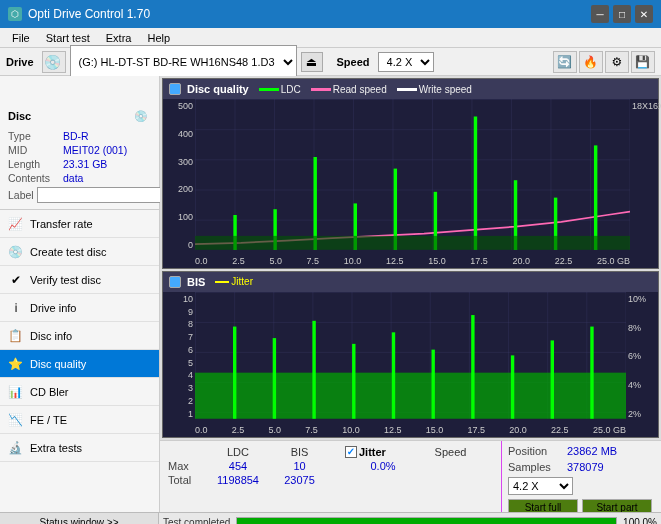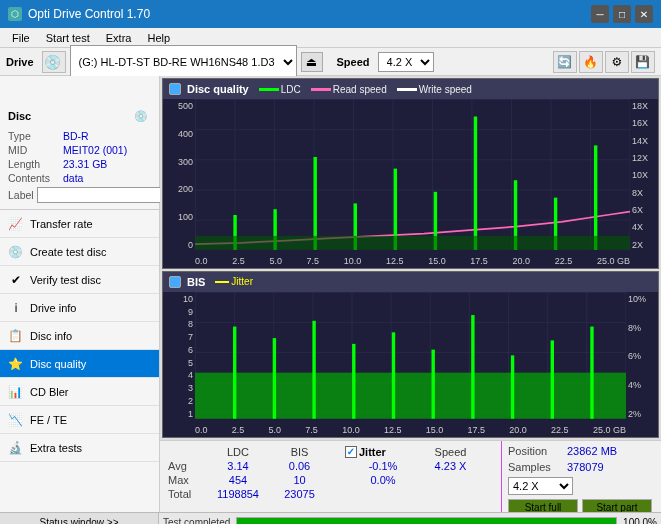--- a/index.html
+++ b/index.html
@@ -482,21 +482,21 @@
                 <span>10.0</span>
                 <span>12.5</span>
                 <span>15.0</span>
                 <span>17.5</span>
                 <span>20.0</span>
                 <span>22.5</span>
                 <span>25.0 GB</span>
             </div>
           </div>
 
-          <div style="width:28px;display:flex;flex-direction:column;justify-content:space-between;padding:2px 2px 18px 2px;color:#ccc;font-size:9px;">
+          <div style="width:28px;display:flex;justify-content:space-between;padding:2px 2px 18px 2px;color:#ccc;font-size:9px;">
             <span>18X</span>
               <span>16X</span>
               <span>14X</span>
               <span>12X</span>
               <span>10X</span>
               <span>8X</span>
               <span>6X</span>
               <span>4X</span>
               <span>2X</span>
           </div>
@@ -589,28 +589,20 @@
                 <div class="checkbox-jitter">
                   <div class="check-box">✓</div>
                   <span>Jitter</span>
                 </div>
               </th>
               <th style="width:55px;text-align:center;color:#333;font-weight:normal;padding:1px 2px;">Speed</th>
             </tr>
           </thead>
           <tbody>
             <tr>
-              <td style="color:#444;padding:1px 2px;">Avg</td>
-              <td style="color:#0000cc;text-align:center;padding:1px 2px;">3.14</td>
-              <td style="color:#0000cc;text-align:center;padding:1px 2px;">0.06</td>
-              <td style="padding:1px 2px;"></td>
-              <td style="color:#0000cc;text-align:center;padding:1px 2px;">-0.1%</td>
-              <td style="color:#0000cc;text-align:center;padding:1px 2px;">4.23 X</td>
-            </tr>
-            <tr>
               <td style="color:#444;padding:1px 2px;">Max</td>
               <td style="color:#0000cc;text-align:center;padding:1px 2px;">454</td>
               <td style="color:#0000cc;text-align:center;padding:1px 2px;">10</td>
               <td style="padding:1px 2px;"></td>
               <td style="color:#0000cc;text-align:center;padding:1px 2px;">0.0%</td>
               <td style="padding:1px 2px;"></td>
             </tr>
             <tr>
               <td style="color:#444;padding:1px 2px;">Total</td>
               <td style="color:#0000cc;text-align:center;padding:1px 2px;">1198854</td>

